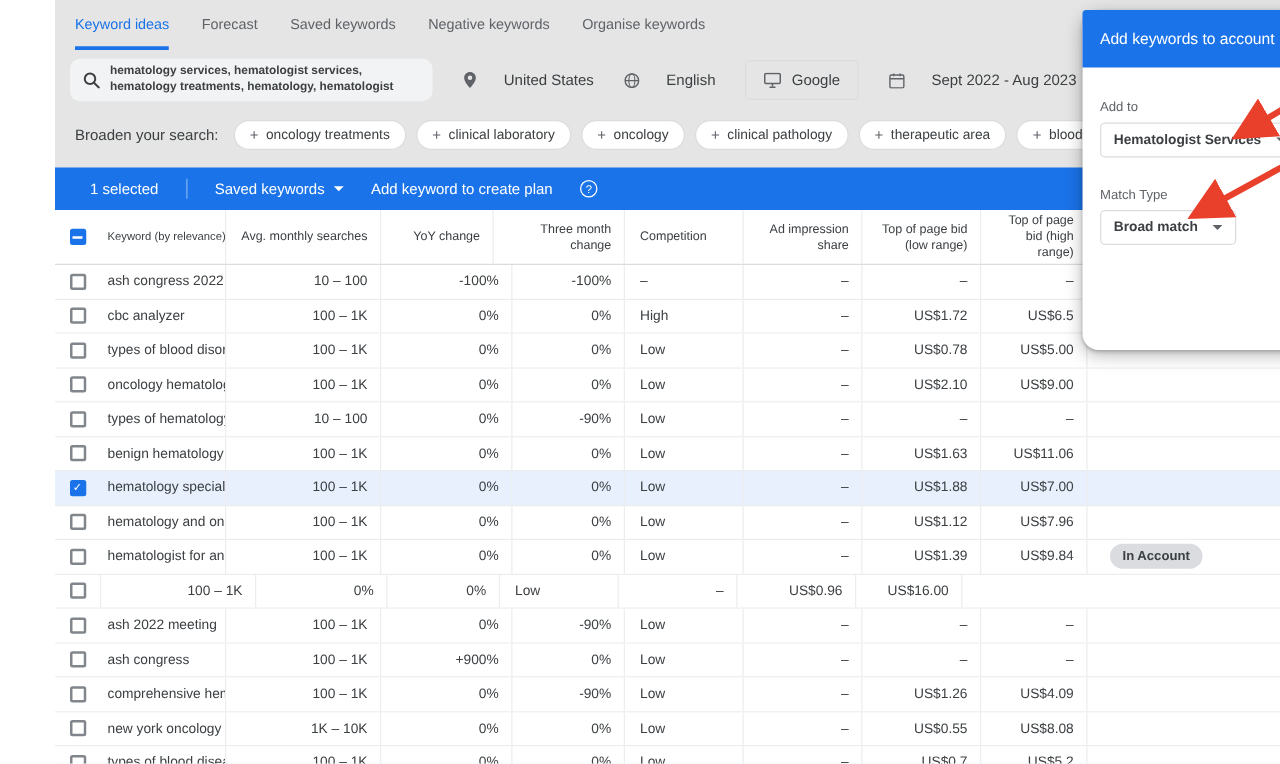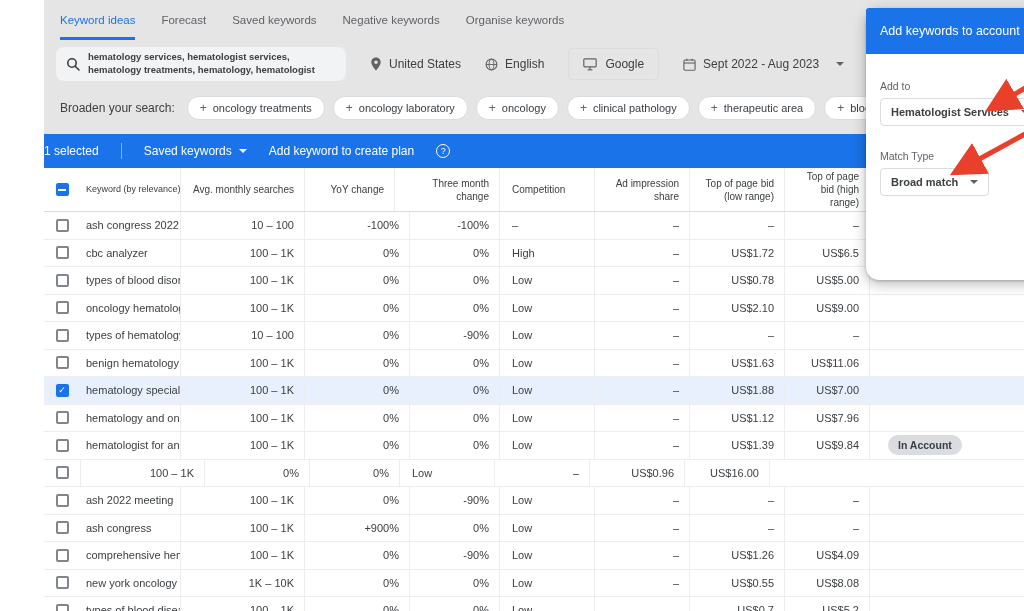--- a/index.html
+++ b/index.html
@@ -8,34 +8,34 @@
 
   
   .tabs-bar { position: absolute; top: 0; left: 0; width: 820px; height: 40px; display: flex; align-items: stretch; gap: 26px; padding: 0 16px; }
   .tab { display: flex; align-items: center; font-size: 11.5px; font-weight: 500; color: #5f6368; cursor: pointer; white-space: nowrap; }
   .tab.active { color: #1a73e8; box-shadow: inset 0 -3px 0 #1a73e8; }
 
   
   .filters { position: absolute; top: 47px; left: 12px; height: 34px; display: flex; align-items: center; gap: 24px; }
   .search-box { width: 290px; height: 34px; background: #f1f3f4; border-radius: 8px; display: flex; align-items: center; gap: 8px; padding: 0 10px; }
   .search-text { font-size: 9.5px; font-weight: 700; color: #3c4043; line-height: 1.35; white-space: nowrap; }
-  .filter-item { display: flex; align-items: center; gap: 7px; font-size: 12px; color: #3c4043; white-space: nowrap; cursor: pointer; justify-content: space-between; }
+  .filter-item { display: flex; align-items: center; gap: 21px; font-size: 12px; color: #3c4043; white-space: nowrap; cursor: pointer; justify-content: space-between; }
   .network-box { display: flex; align-items: center; gap: 8px; font-size: 12px; color: #3c4043; border: 1px solid #dadce0; border-radius: 4px; height: 32px; padding: 0 14px; cursor: pointer; }
   .caret { width: 0; height: 0; border-left: 4px solid transparent; border-right: 4px solid transparent; border-top: 4.5px solid #5f6368; display: inline-block; }
   .caret-white { border-top-color: #fff; }
   .date .caret { margin-left: 10px; }
 
   
   .broaden { position: absolute; top: 96px; left: 16px; display: flex; align-items: center; gap: 8px; }
   .broaden-label { font-size: 12px; color: #3c4043; margin-right: 4px; white-space: nowrap; }
   .chip { display: flex; align-items: center; gap: 6px; border: 1px solid #dadce0; border-radius: 16px; padding: 5px 12px; font-size: 11px; color: #3c4043; background: #fff; white-space: nowrap; cursor: pointer; }
   .plus { color: #5f6368; font-size: 12px; line-height: 1; }
 
   
-  .action-bar { position: absolute; top: 134px; left: 0; width: 946px; height: 34px; background: #1a73e8; display: flex; align-items: center; gap: 22px; padding: 0 0; color: #fff; font-size: 12px; }
+  .action-bar { position: absolute; top: 134px; left: 0; width: 946px; height: 34px; background: #1a73e8; display: flex; align-items: center; gap: 22px; padding: 0 28px; color: #fff; font-size: 12px; }
   .vdiv { width: 1px; height: 16px; background: rgba(255,255,255,.45); }
   .tb-item { display: flex; align-items: center; gap: 7px; cursor: pointer; white-space: nowrap; }
   .help { width: 14px; height: 14px; border: 1.3px solid #fff; border-radius: 50%; display: flex; align-items: center; justify-content: center; font-size: 9px; cursor: pointer; }
 
   
   .table { position: absolute; top: 168px; left: 0; width: 1024px; }
   .thead { display: flex; height: 44px; border-bottom: 1px solid #dadce0; background: #fff; }
   .hcell { display: flex; align-items: center; height: 100%; padding: 0 10px; font-size: 10px; font-weight: 500; color: #3c4043; line-height: 1.3; }
   .hcell.c-keyword { font-size: 9px; padding: 0 4px 0 6px; white-space: nowrap; overflow: hidden; }
   .num { justify-content: flex-end; text-align: right; }
@@ -133,21 +133,21 @@
 
   <div class="broaden">
     <span class="broaden-label">Broaden your search:</span>
     <div style="display:flex;gap:8px;">
         <div class="chip">
           <span class="plus">+</span>
           <span>oncology treatments</span>
         </div>
         <div class="chip">
           <span class="plus">+</span>
-          <span>oncology laboratory</span>
+          <span>clinical laboratory</span>
         </div>
         <div class="chip">
           <span class="plus">+</span>
           <span>oncology</span>
         </div>
         <div class="chip">
           <span class="plus">+</span>
           <span>clinical pathology</span>
         </div>
         <div class="chip">

